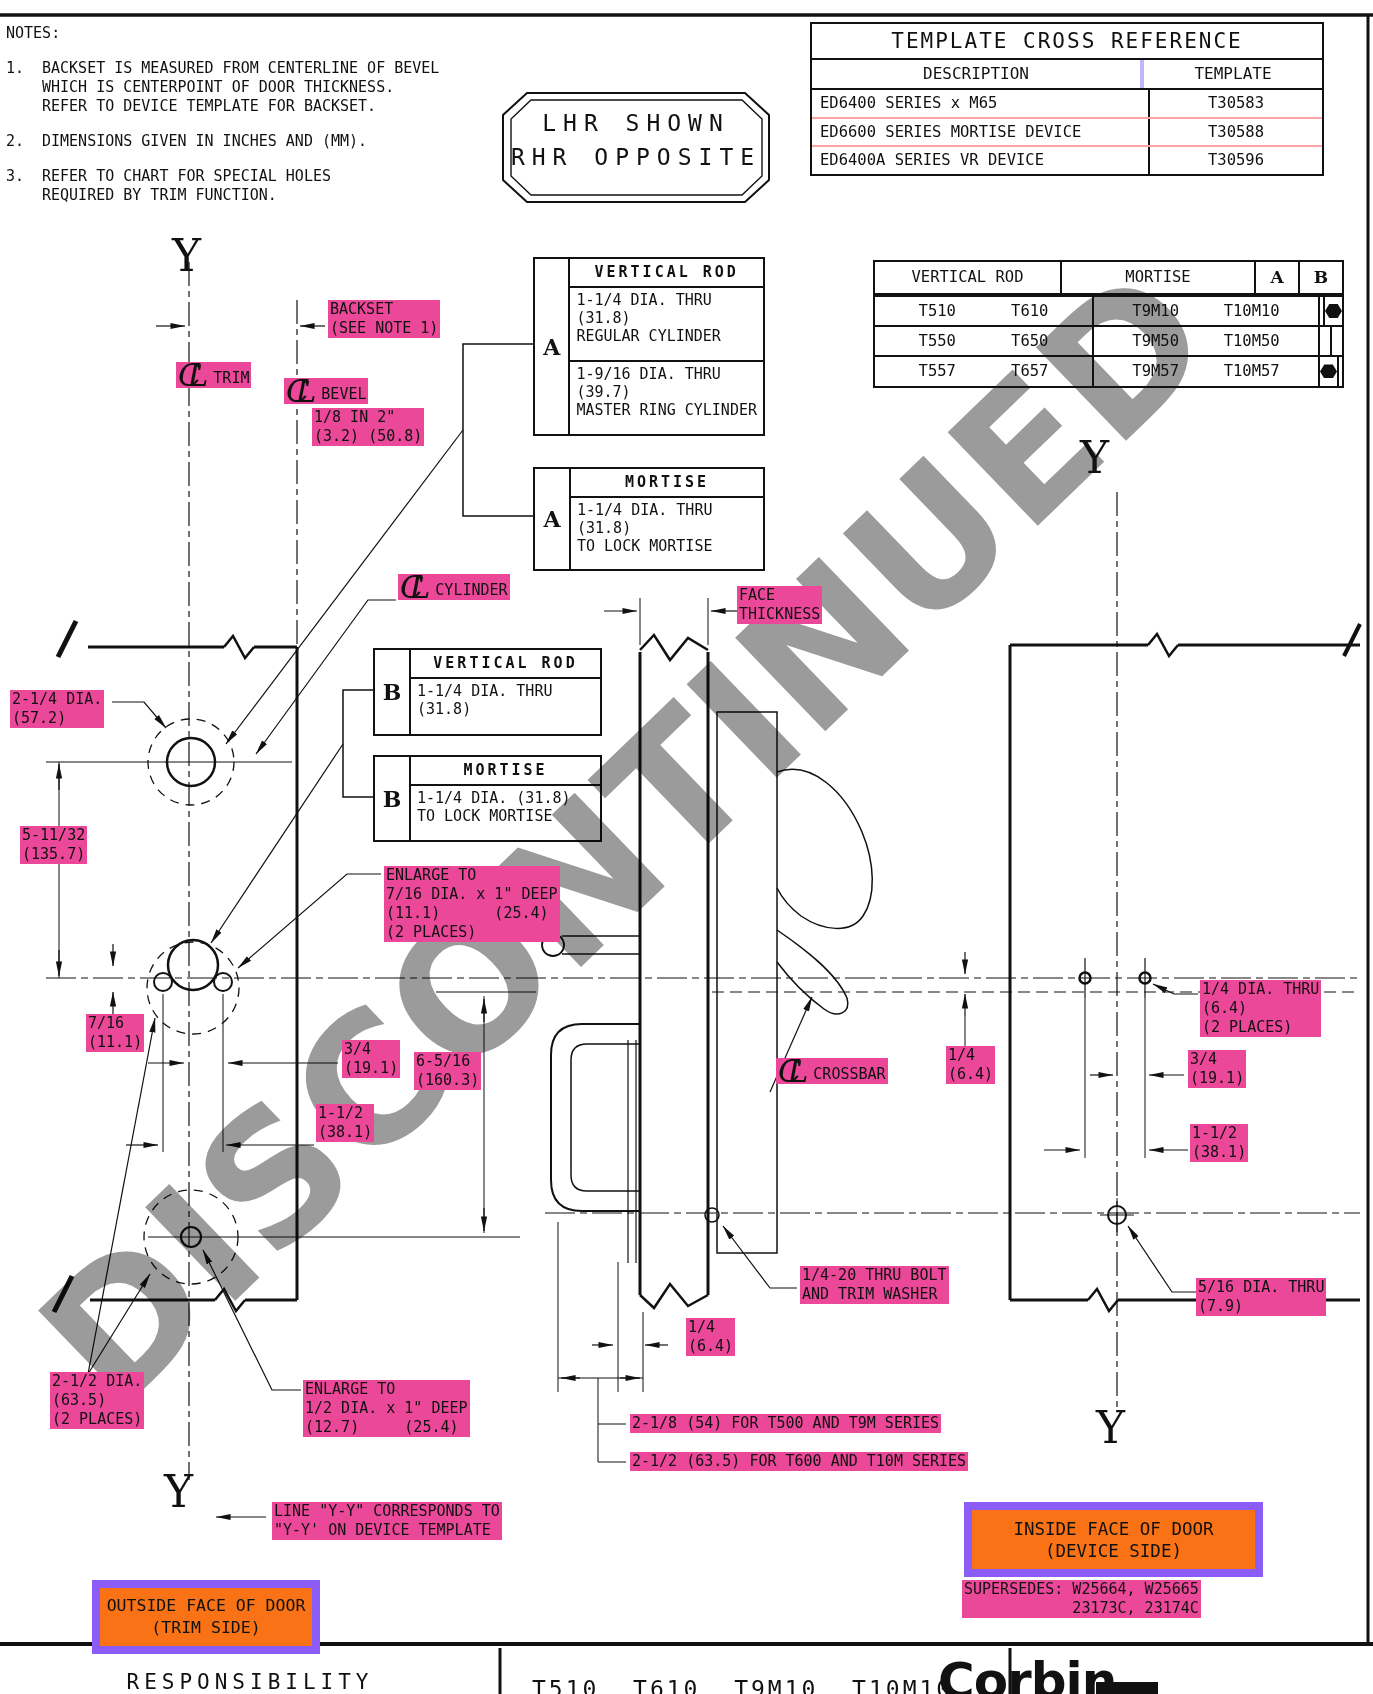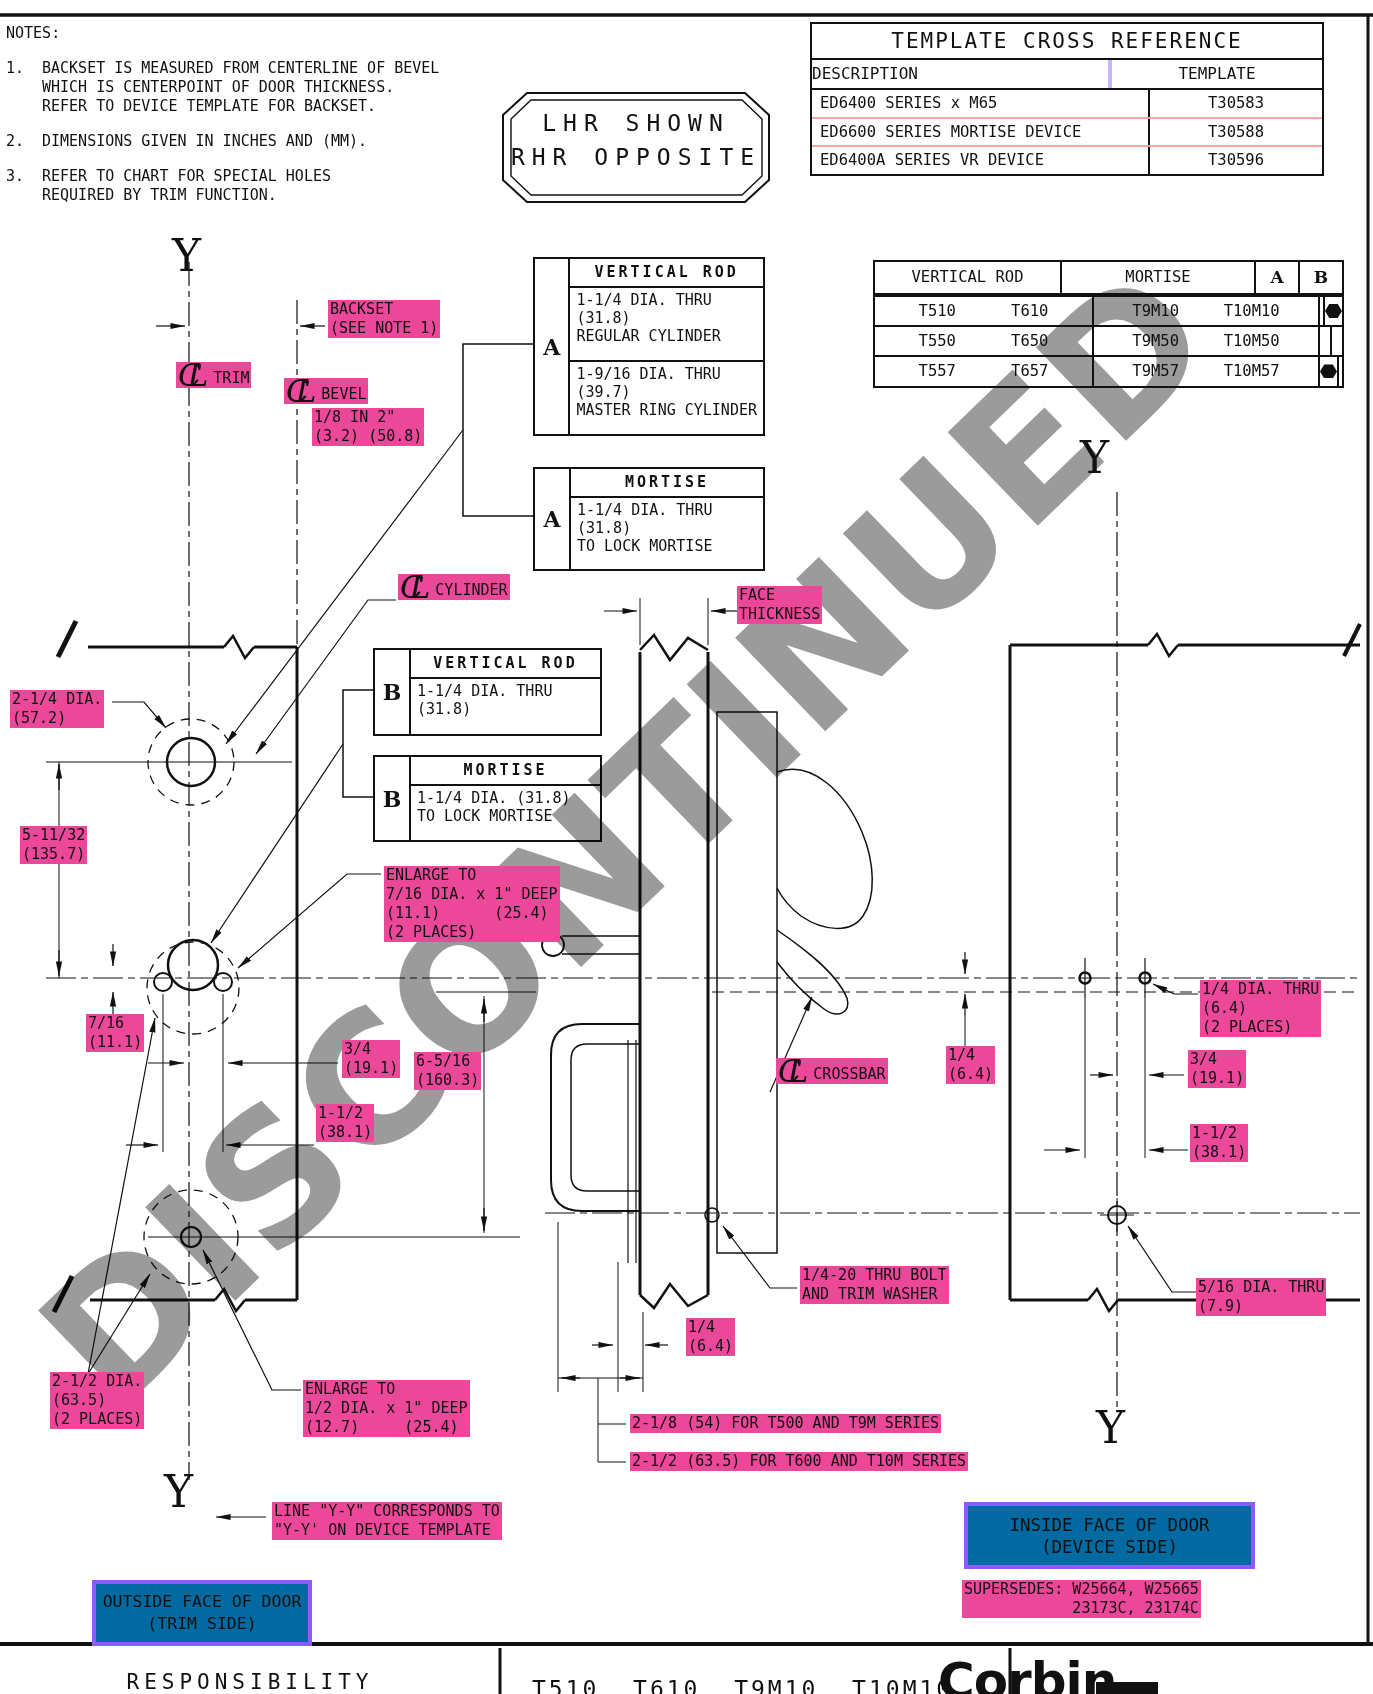--- a/index.html
+++ b/index.html
@@ -22,21 +22,21 @@
   #notes .nt{margin-bottom:2px;}
   .note-item{display:flex;margin-top:16px;}
   .note-num{width:36px;flex:0 0 36px;}
   .note-text{white-space:pre;}
   
   #handing-text{left:508px;top:106px;width:256px;text-align:center;font-size:23px;line-height:34px;letter-spacing:7px;}
   
   #crossref{left:810px;top:22px;width:510px;border:2.5px solid #111;font-size:15.5px;}
   #crossref .title{height:34px;line-height:34px;text-align:center;font-size:21px;letter-spacing:2px;border-bottom:2px solid #111;}
   #crossref .hdr{display:flex;height:28px;line-height:28px;border-bottom:2.5px solid #111;font-size:16px;}
-  #crossref .hdr .c1{width:296px;}
+  #crossref .hdr .c1{width:328px;text-align:center;}
   #crossref .hdr .c2{flex:1;text-align:center;border-left:4px solid #c4b5fd;}
   .crx-row{display:flex;height:26.5px;line-height:26px;border-top:2px solid #fca5a5;}
   .crx-row:first-of-type{border-top:none;}
   .crx-row .c1{width:328px;padding-left:8px;}
   .crx-row .c2{flex:1;text-align:center;border-left:2px solid #111;}
   
   #functable{left:873px;top:260px;width:467px;border:2.5px solid #111;font-size:15.5px;}
   #functable .hdr{display:flex;height:31px;line-height:31px;border-bottom:2.5px solid #111;font-size:15.5px;}
   .fn-c-vr{width:185px;text-align:center;}
   .fn-c-m{width:192px;text-align:center;border-left:2px solid #111;}
@@ -48,22 +48,22 @@
        clip-path:polygon(25% 0,75% 0,100% 50%,75% 100%,25% 100%,0 50%);}
   
   .callout{position:absolute;border:2.5px solid #111;display:flex;background:transparent;}
   .co-letter{width:34px;border-right:2.5px solid #111;display:flex;align-items:center;justify-content:center;
              font-family:"DejaVu Serif",serif;font-weight:bold;font-size:22px;}
   .co-body{flex:1;display:flex;flex-direction:column;}
   .co-title{height:27px;line-height:27px;text-align:center;font-size:15px;font-weight:bold;letter-spacing:3px;border-bottom:2px solid #111;}
   .co-item{flex:1;padding:3px 6px;font-size:15px;line-height:18px;white-space:pre;border-top:2px solid #111;}
   .co-item:nth-of-type(2){border-top:none;}
   
-  .face-box{position:absolute;border:4px solid #8b5cf6;display:flex;align-items:center;justify-content:center;
-            text-align:center;font-size:16.5px;line-height:22px;white-space:pre;background:#0369a1;z-index:3;}
+  .face-box{position:absolute;border:8px solid #8b5cf6;display:flex;align-items:center;justify-content:center;
+            text-align:center;font-size:16.5px;line-height:22px;white-space:pre;background:#f97316;z-index:3;}
   
   .foot{position:absolute;z-index:5;background:transparent;}
   #foot-resp{left:0;top:1670px;width:500px;text-align:center;font-size:21px;letter-spacing:5px;}
   #foot-combo{left:532px;top:1676px;font-size:23px;letter-spacing:3px;white-space:pre;}
   #foot-brand{left:938px;top:1652px;font-family:"DejaVu Sans",sans-serif;font-weight:bold;font-size:50px;letter-spacing:-1px;}
   #foot-bar{left:1096px;top:1682px;width:62px;height:12px;background:#111;}
 </style>
 </head>
 <body>
 

